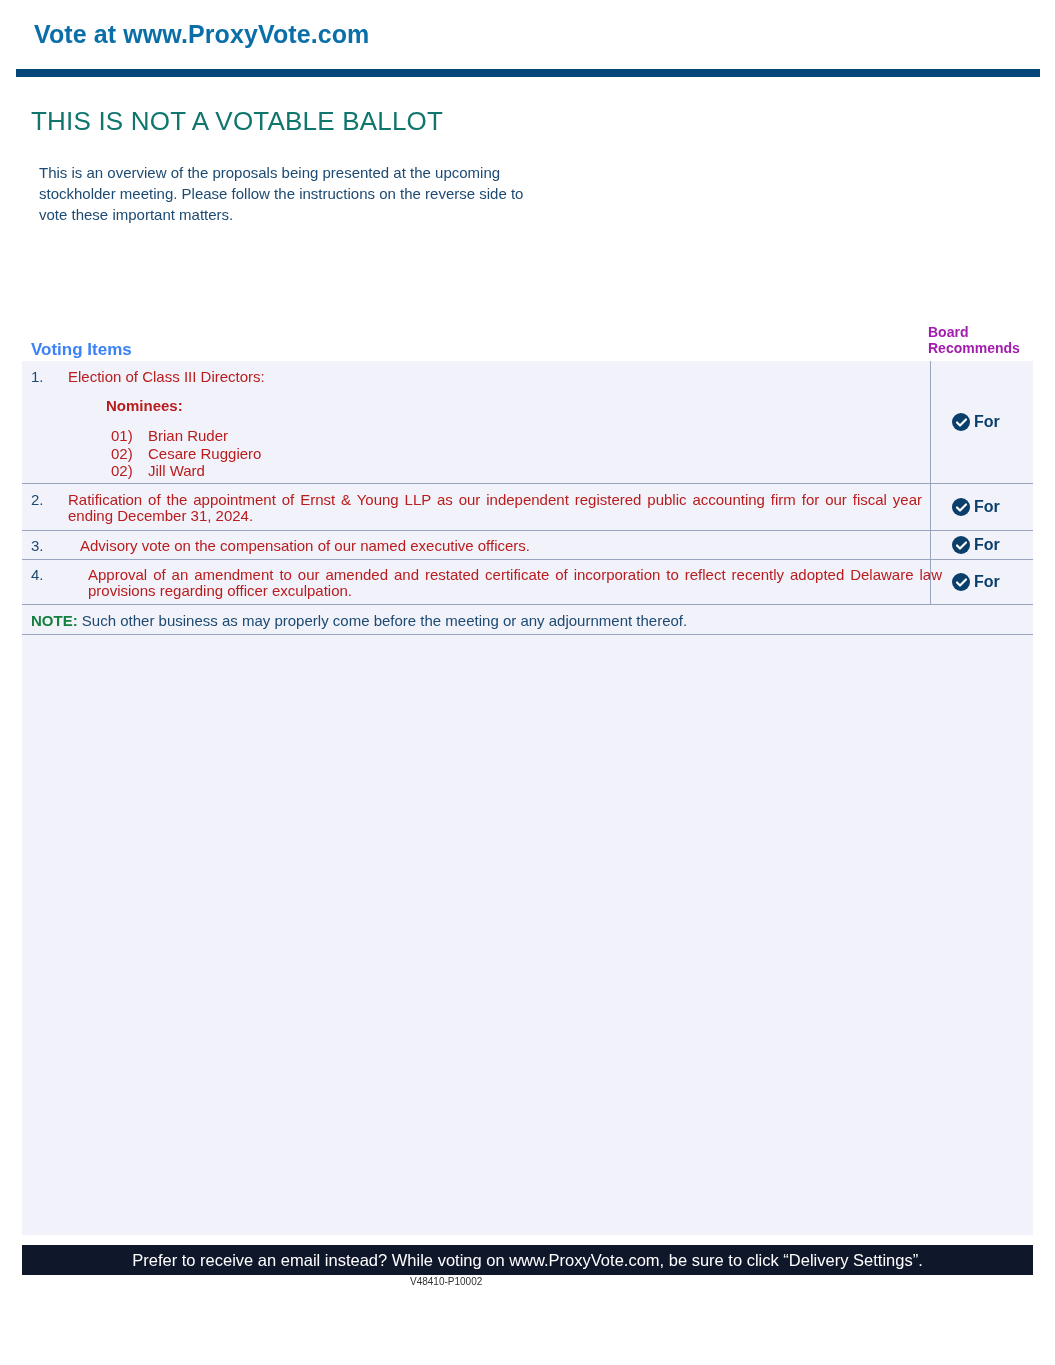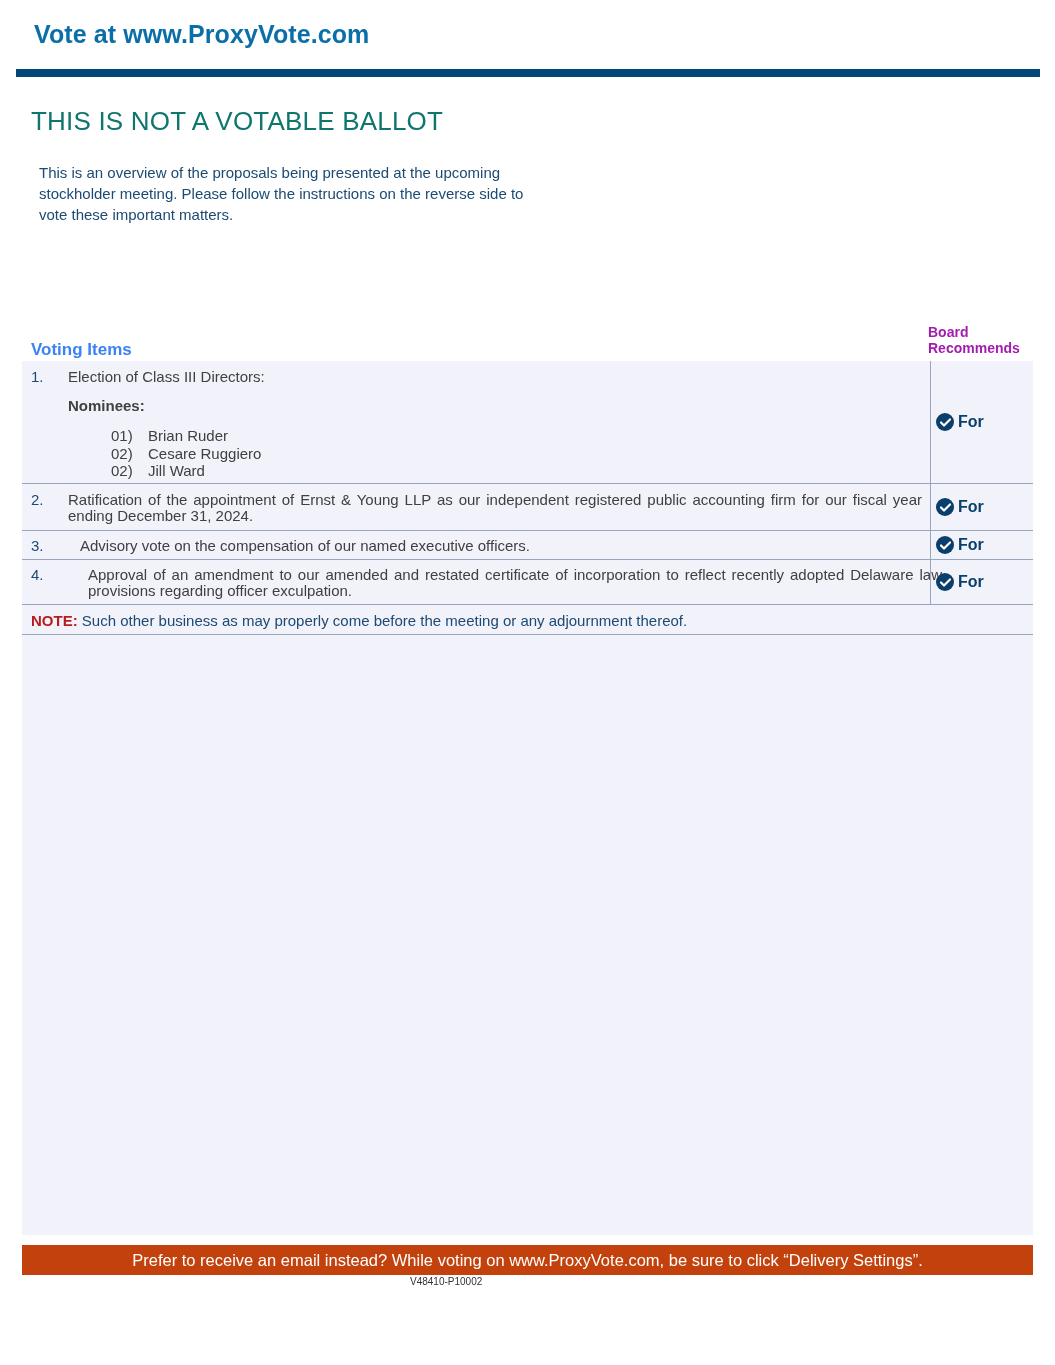--- a/index.html
+++ b/index.html
@@ -40,46 +40,46 @@
   .row {
     position: absolute; left: 0; width: 1011px;
     border-bottom: 1px solid #9aa6bf;
     box-sizing: border-box;
   }
   .row .num {
     position: absolute; left: 9px; font-size: 15px; color: #1c4a72;
   }
   .row .text {
     position: absolute; left: 46px; width: 854px; font-size: 15px; line-height: 16px;
-    color: #404040; text-align: justify; text-align-last: left;
+    color: #b91c1c; text-align: justify; text-align-last: left;
   }
   .rec-cell {
     position: absolute; left: 908px; top: 0; width: 103px; height: 100%;
     border-left: 1px solid #9aa6bf; box-sizing: border-box;
   }
   .rec {
-    position: absolute; left: 5px; display: flex; align-items: flex-end; gap: 4px;
+    position: absolute; left: 21px; display: flex; align-items: flex-end; gap: 4px;
     font-size: 16px; font-weight: bold; color: #0a3f6b;
   }
   .check {
     width: 18px; height: 18px; border-radius: 50%; background: #0a3f6b;
     display: inline-flex; align-items: center; justify-content: center;
   }
-  .nominees-label { font-weight: bold; color: #0a3f6b; }
+  .nominees-label { font-weight: bold; color: #0a3f6b; margin-left: 38px; }
   .note-row {
     position: absolute; left: 0; top: 244px; width: 1011px; height: 30px;
     border-bottom: 1px solid #9aa6bf; box-sizing: border-box;
   }
   .note-row .note {
     position: absolute; left: 9px; top: 7px; font-size: 15px; color: #1c4a72;
   }
-  .note-row .note b { color: #b91c1c; }
+  .note-row .note b { color: #15803d; }
   .banner {
     position: absolute; left: 22px; top: 1245px; width: 1011px; height: 30px;
-    background: #c2410c; color: #ffffff; font-size: 16.5px;
+    background: #0f172a; color: #ffffff; font-size: 16.5px;
     display: flex; align-items: center; justify-content: center;
   }
   .footer-code {
     position: absolute; left: 410px; top: 1276px; font-size: 10px; color: #333333;
   }
 </style>
 </head>
 <body>
 
 <a class="header-link">Vote at www.ProxyVote.com</a>

